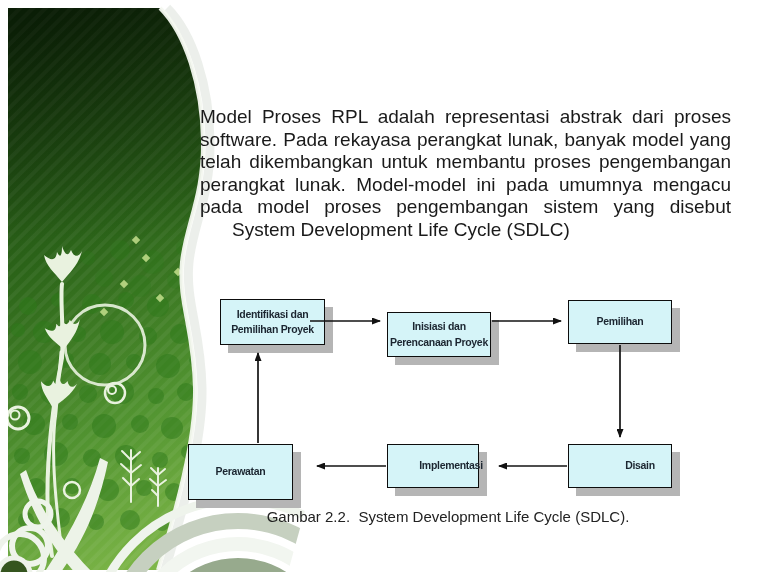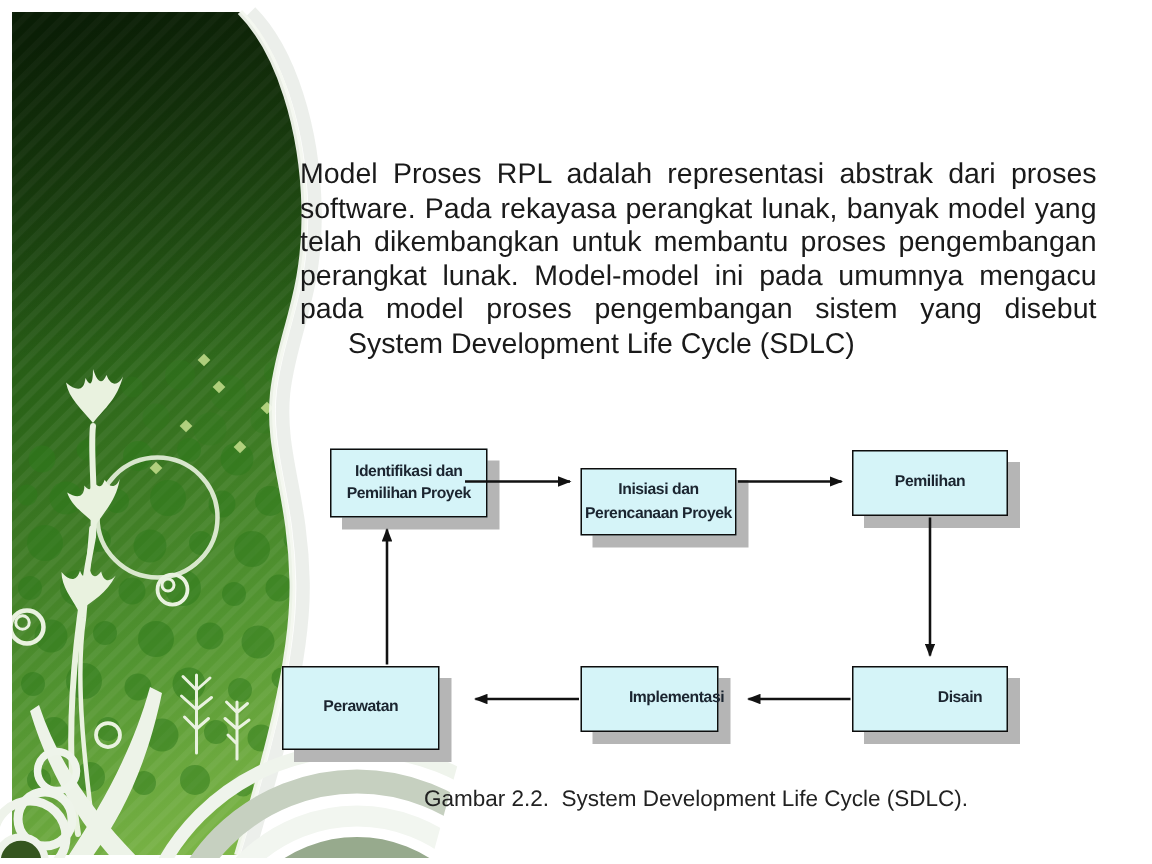--- a/index.html
+++ b/index.html
@@ -29,21 +29,21 @@
   .b1{left:204px;top:299px;width:105px;height:46px;margin-left:16px;}
   .b2{left:387px;top:299px;width:104px;height:45px;margin-top:13px;}
   .b3{left:568px;top:300px;width:104px;height:44px;}
   .b4{left:188px;top:444px;width:105px;height:56px;}
   .b5{left:387px;top:444px;width:92px;height:44px;padding-left:36px;}
   .b6{left:568px;top:444px;width:104px;height:44px;padding-left:40px;}
   .arrows{position:absolute;left:0;top:0;width:768px;height:576px;pointer-events:none;}
   .arrow{stroke:var(--arrow-color);stroke-width:1.7;}
   .arrowhead{fill:var(--arrow-color);}
   .caption{
-    position:absolute;left:168px;top:508px;width:560px;margin:16px;
+    position:absolute;left:168px;top:508px;width:560px;margin:0;
     text-align:center;font-size:15px;color:var(--caption-color);white-space:pre;
   }
 </style>
 </head>
 <body>
 
 <div class="slide">
 
   <svg class="art" viewBox="0 0 768 576" aria-hidden="true">
     <defs>

